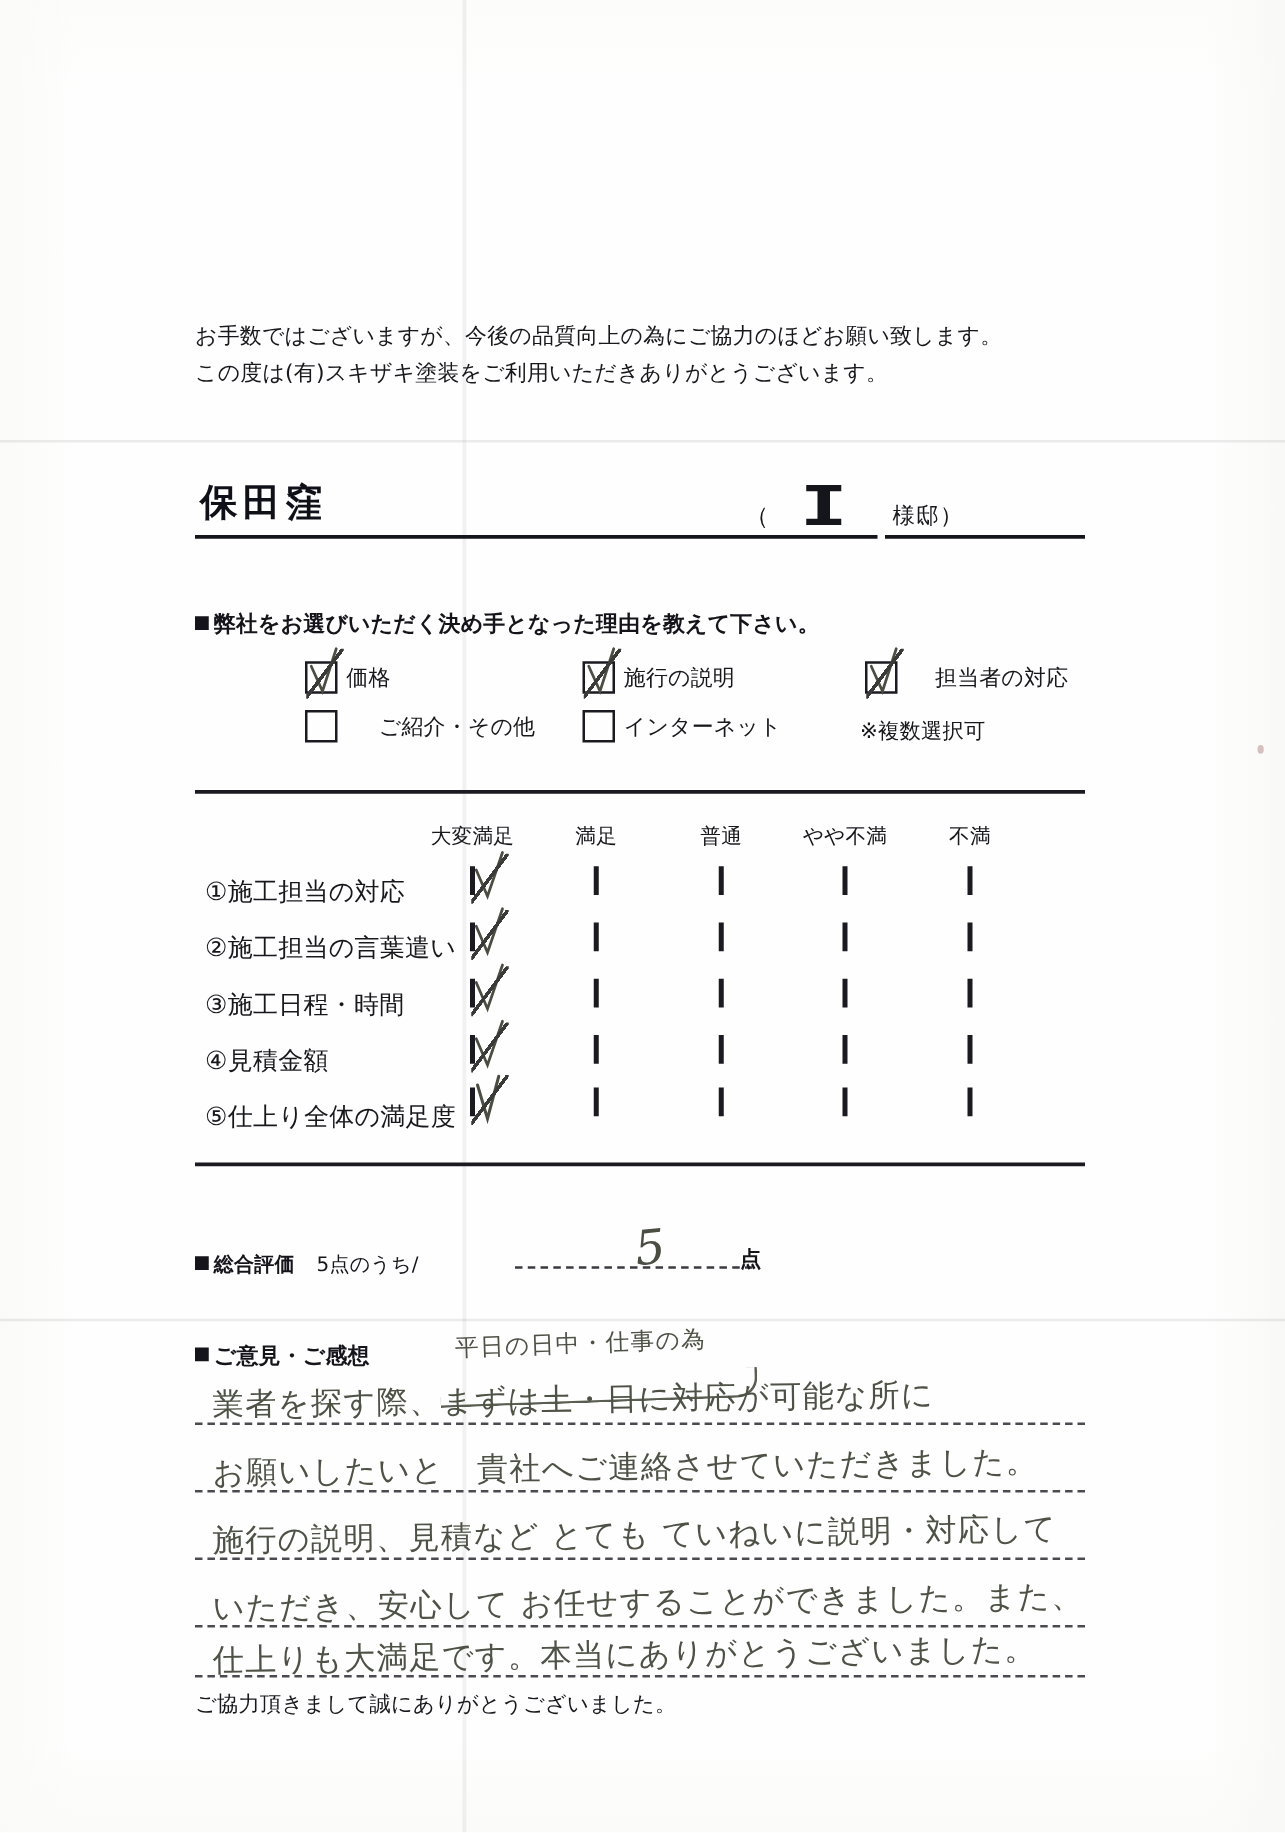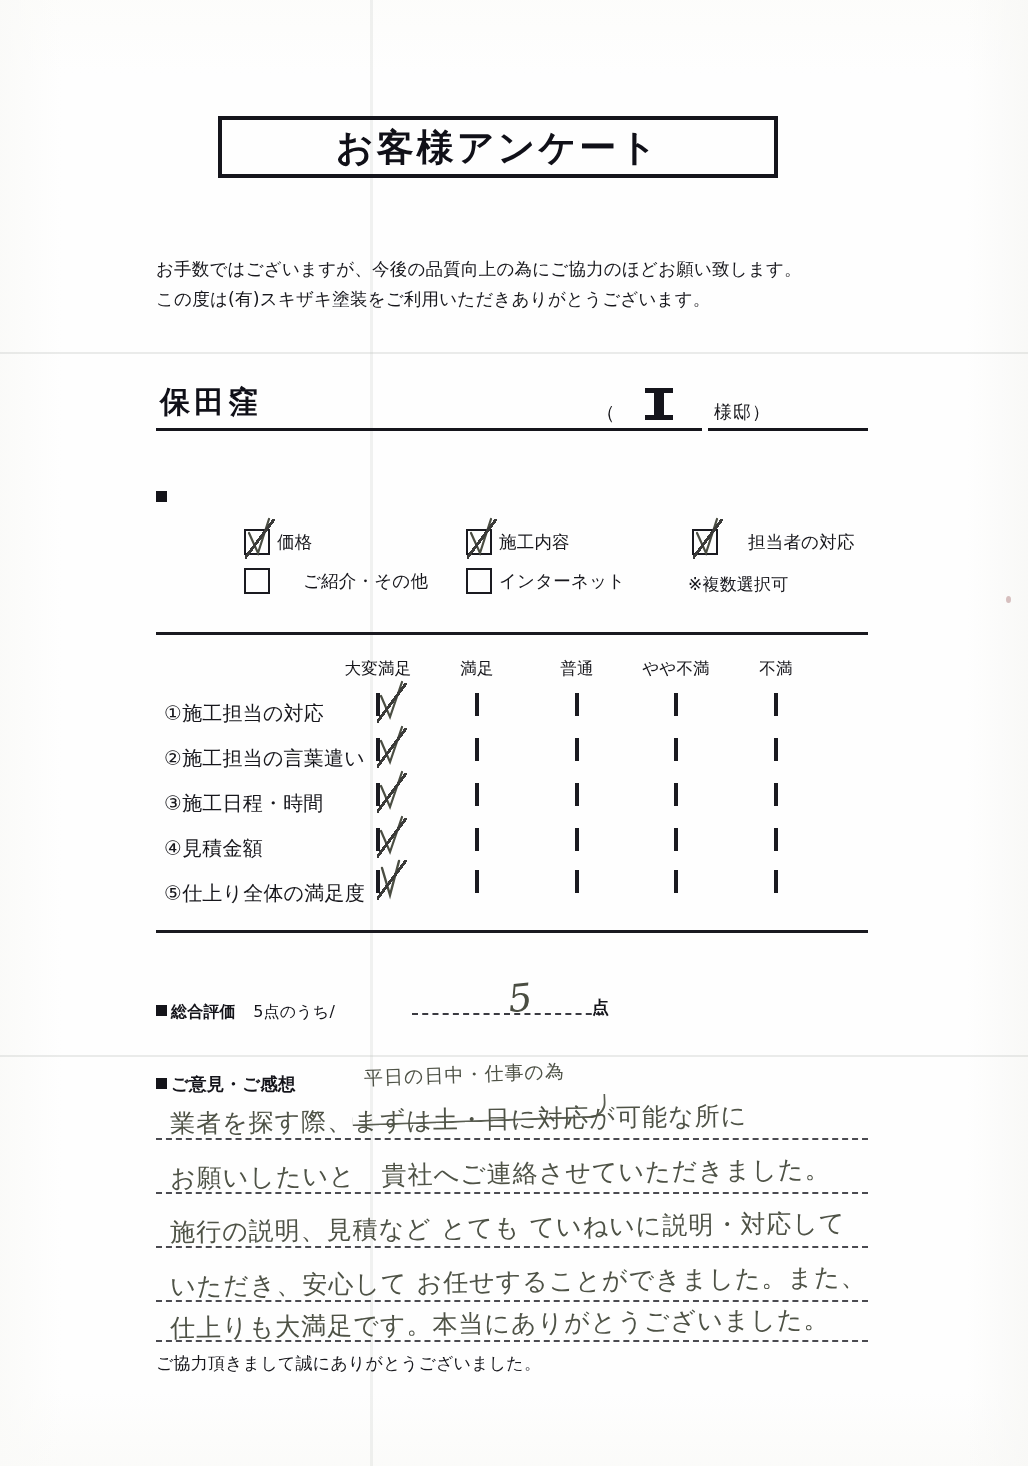--- a/index.html
+++ b/index.html
@@ -355,58 +355,55 @@
 <body>
 
 <div class="page">
 
   <div class="scan-tint"></div>
   <div class="fold-h" style="top:352px"></div>
   <div class="fold-h" style="top:1055px"></div>
   <div class="fold-v" style="left:370px"></div>
   <div class="speck" style="left:1006px; top:596px; width:5px; height:7px;"></div>
 
-  <div class="title-box">
-    <span class="title-text">お客様アンケート</span>
-  </div>
 
   <div class="intro">
     <div>お手数ではございますが、今後の品質向上の為にご協力のほどお願い致します。</div>
     <div>この度は(有)スキザキ塗装をご利用いただきありがとうございます。</div>
   </div>
 
   <div class="name-row">
     <span class="name-value">保田窪</span>
     <span class="name-paren-open">（</span>
     <span class="redaction-bar"></span>
     <span class="name-suffix">様邸）</span>
     <span class="name-underline-a"></span>
     <span class="name-underline-b"></span>
   </div>
 
   <div class="q-reason-label">
-    <span class="bullet-sq"></span>
+    <span class="bullet-sq"></span><span>弊社をお選びいただく決め手となった理由を教えて下さい。</span>
   </div>
 
   <div class="reason-opt" style="left:244px; top:529px;">
     <span class="cbox checked">
       <svg class="tick" viewBox="0 0 34 44">
         <path d="M6 17 L15 37 L26 3" fill="none" stroke="#4a4d42" stroke-width="2.2" stroke-linecap="round"></path>
       </svg>
     </span>
     <span class="lbl">価格</span>
   </div>
 
   <div class="reason-opt" style="left:466px; top:529px;">
     <span class="cbox checked">
       <svg class="tick" viewBox="0 0 34 44">
         <path d="M6 17 L15 37 L26 3" fill="none" stroke="#4a4d42" stroke-width="2.2" stroke-linecap="round"></path>
       </svg>
     </span>
-    <span class="lbl">施工内容</span>
+    <span class="lbl">施行の説明</span>
   </div>
 
   <div class="reason-opt" style="left:692px; top:529px; gap:30px;">
     <span class="cbox checked">
       <svg class="tick" viewBox="0 0 34 44">
         <path d="M6 17 L15 37 L26 3" fill="none" stroke="#4a4d42" stroke-width="2.2" stroke-linecap="round"></path>
       </svg>
     </span>
     <span class="lbl">担当者の対応</span>
   </div>

